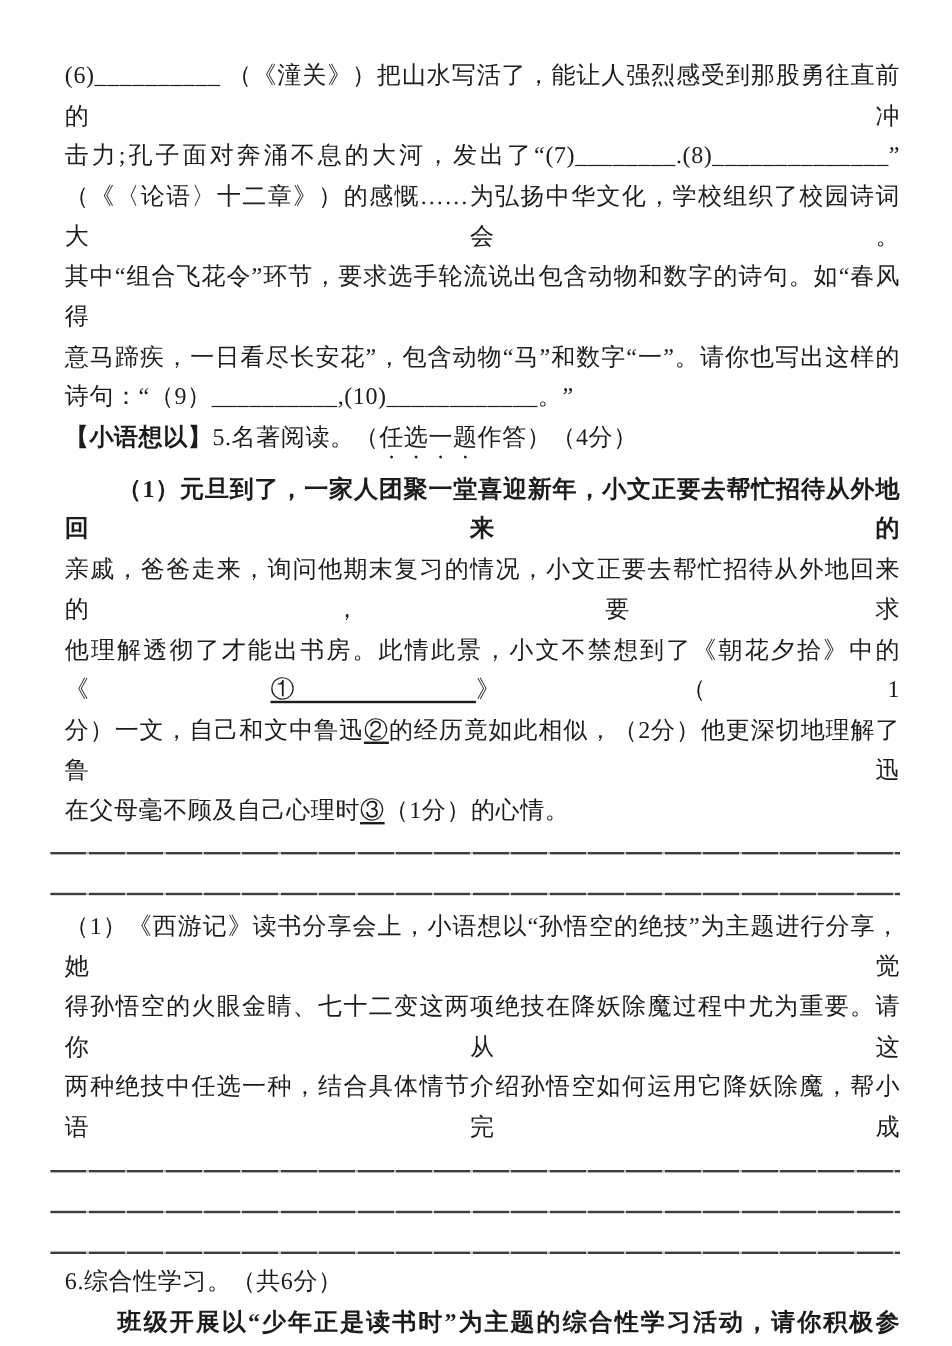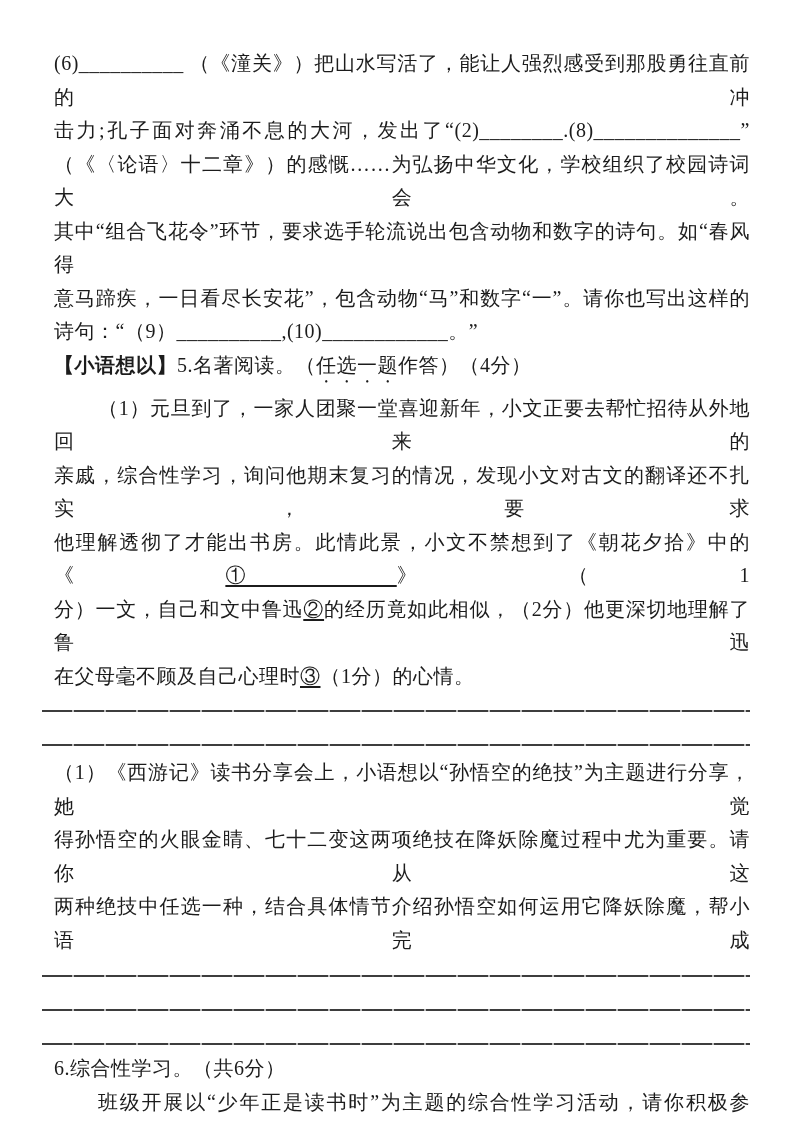--- a/index.html
+++ b/index.html
@@ -26,21 +26,21 @@
     white-space: nowrap;
     letter-spacing: 0.5px;
     margin-left: 12px;
   }
   .fill {
     white-space: normal;
     text-align: justify;
     text-align-last: justify;
     text-justify: inter-ideograph;
   }
-  .indent2 { text-indent: 2.2em; }
+  .indent2 { text-indent: 2.2em; font-weight: bold; }
   .bold { font-weight: 700; }
   .u {
     text-decoration: underline;
     text-underline-offset: 3px;
   }
   .emdot {
     -webkit-text-emphasis: filled dot;
     -webkit-text-emphasis-position: under;
     text-emphasis: filled dot;
     text-emphasis-position: under right;
@@ -59,35 +59,35 @@
   .mt18 { margin-top: 18px; }
   .mt32 { margin-top: 32px; }
 </style>
 </head>
 <body>
 
 <div class="doc">
 
   <section>
     <div class="line fill">(6)__________ （《潼关》）把山水写活了，能让人强烈感受到那股勇往直前的冲</div>
-    <div class="line fill">击力;孔子面对奔涌不息的大河，发出了“(2)________.(8)______________”</div>
+    <div class="line fill">击力;孔子面对奔涌不息的大河，发出了“(7)________.(8)______________”</div>
     <div class="line fill">（《〈论语〉十二章》）的感慨……为弘扬中华文化，学校组织了校园诗词大会。</div>
     <div class="line fill">其中“组合飞花令”环节，要求选手轮流说出包含动物和数字的诗句。如“春风得</div>
     <div class="line fill">意马蹄疾，一日看尽长安花”，包含动物“马”和数字“一”。请你也写出这样的</div>
     <div class="line">诗句：“（9）__________,(10)____________。”</div>
   </section>
 
   <section>
     <div class="line">
       <span class="bold">【小语想以】</span><span>5.名著阅读。（</span><span class="emdot">任选一题</span><span>作答）（4分）</span>
     </div>
 
     <div class="mt5">
       <div class="line fill indent2">（1）元旦到了，一家人团聚一堂喜迎新年，小文正要去帮忙招待从外地回来的</div>
-      <div class="line fill">亲戚，综合性学习，询问他期末复习的情况，发现小文对古文的翻译还不扎实，要求</div>
+      <div class="line fill">亲戚，爸爸走来，询问他期末复习的情况，小文正要去帮忙招待从外地回来的，要求</div>
       <div class="line fill">
         <span>他理解透彻了才能出书房。此情此景，小文不禁想到了《朝花夕拾》中的《</span><span class="u">①</span><span>》（1</span>
       </div>
       <div class="line fill">
         <span>分）一文，自己和文中鲁迅</span><span class="u">②</span><span>的经历竟如此相似，（2分）他更深切地理解了鲁迅</span>
       </div>
       <div class="line">
         <span>在父母毫不顾及自己心理时</span><span class="u">③</span><span>（1分）的心情。</span>
       </div>
     </div>

